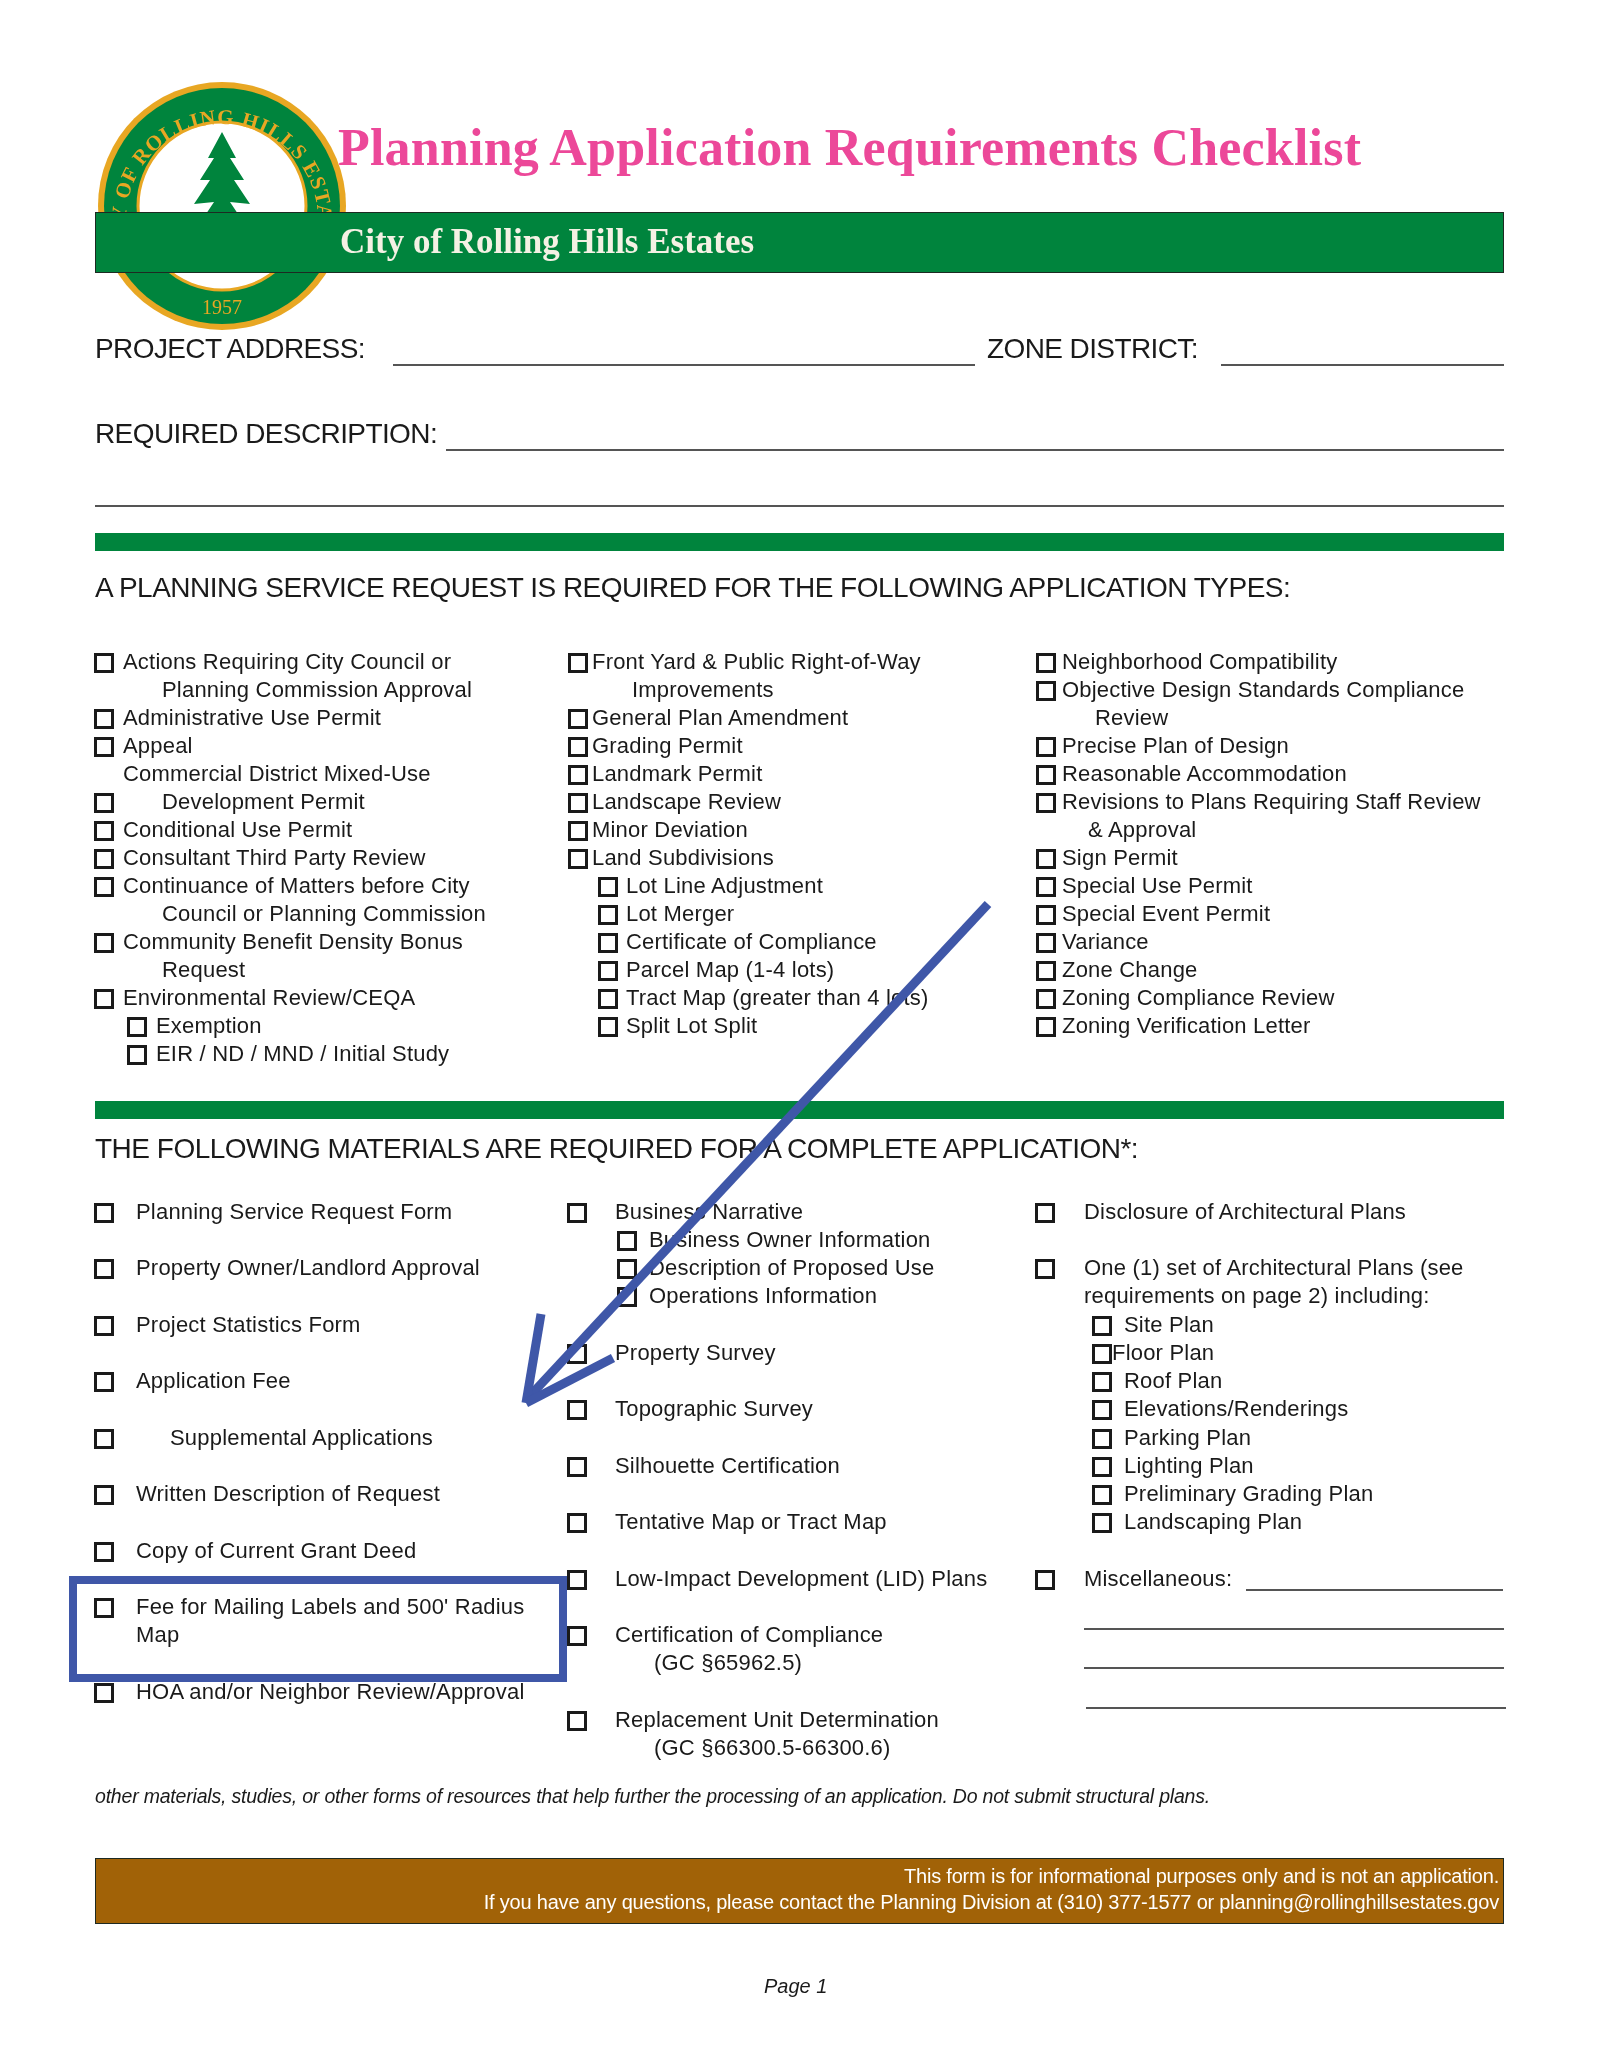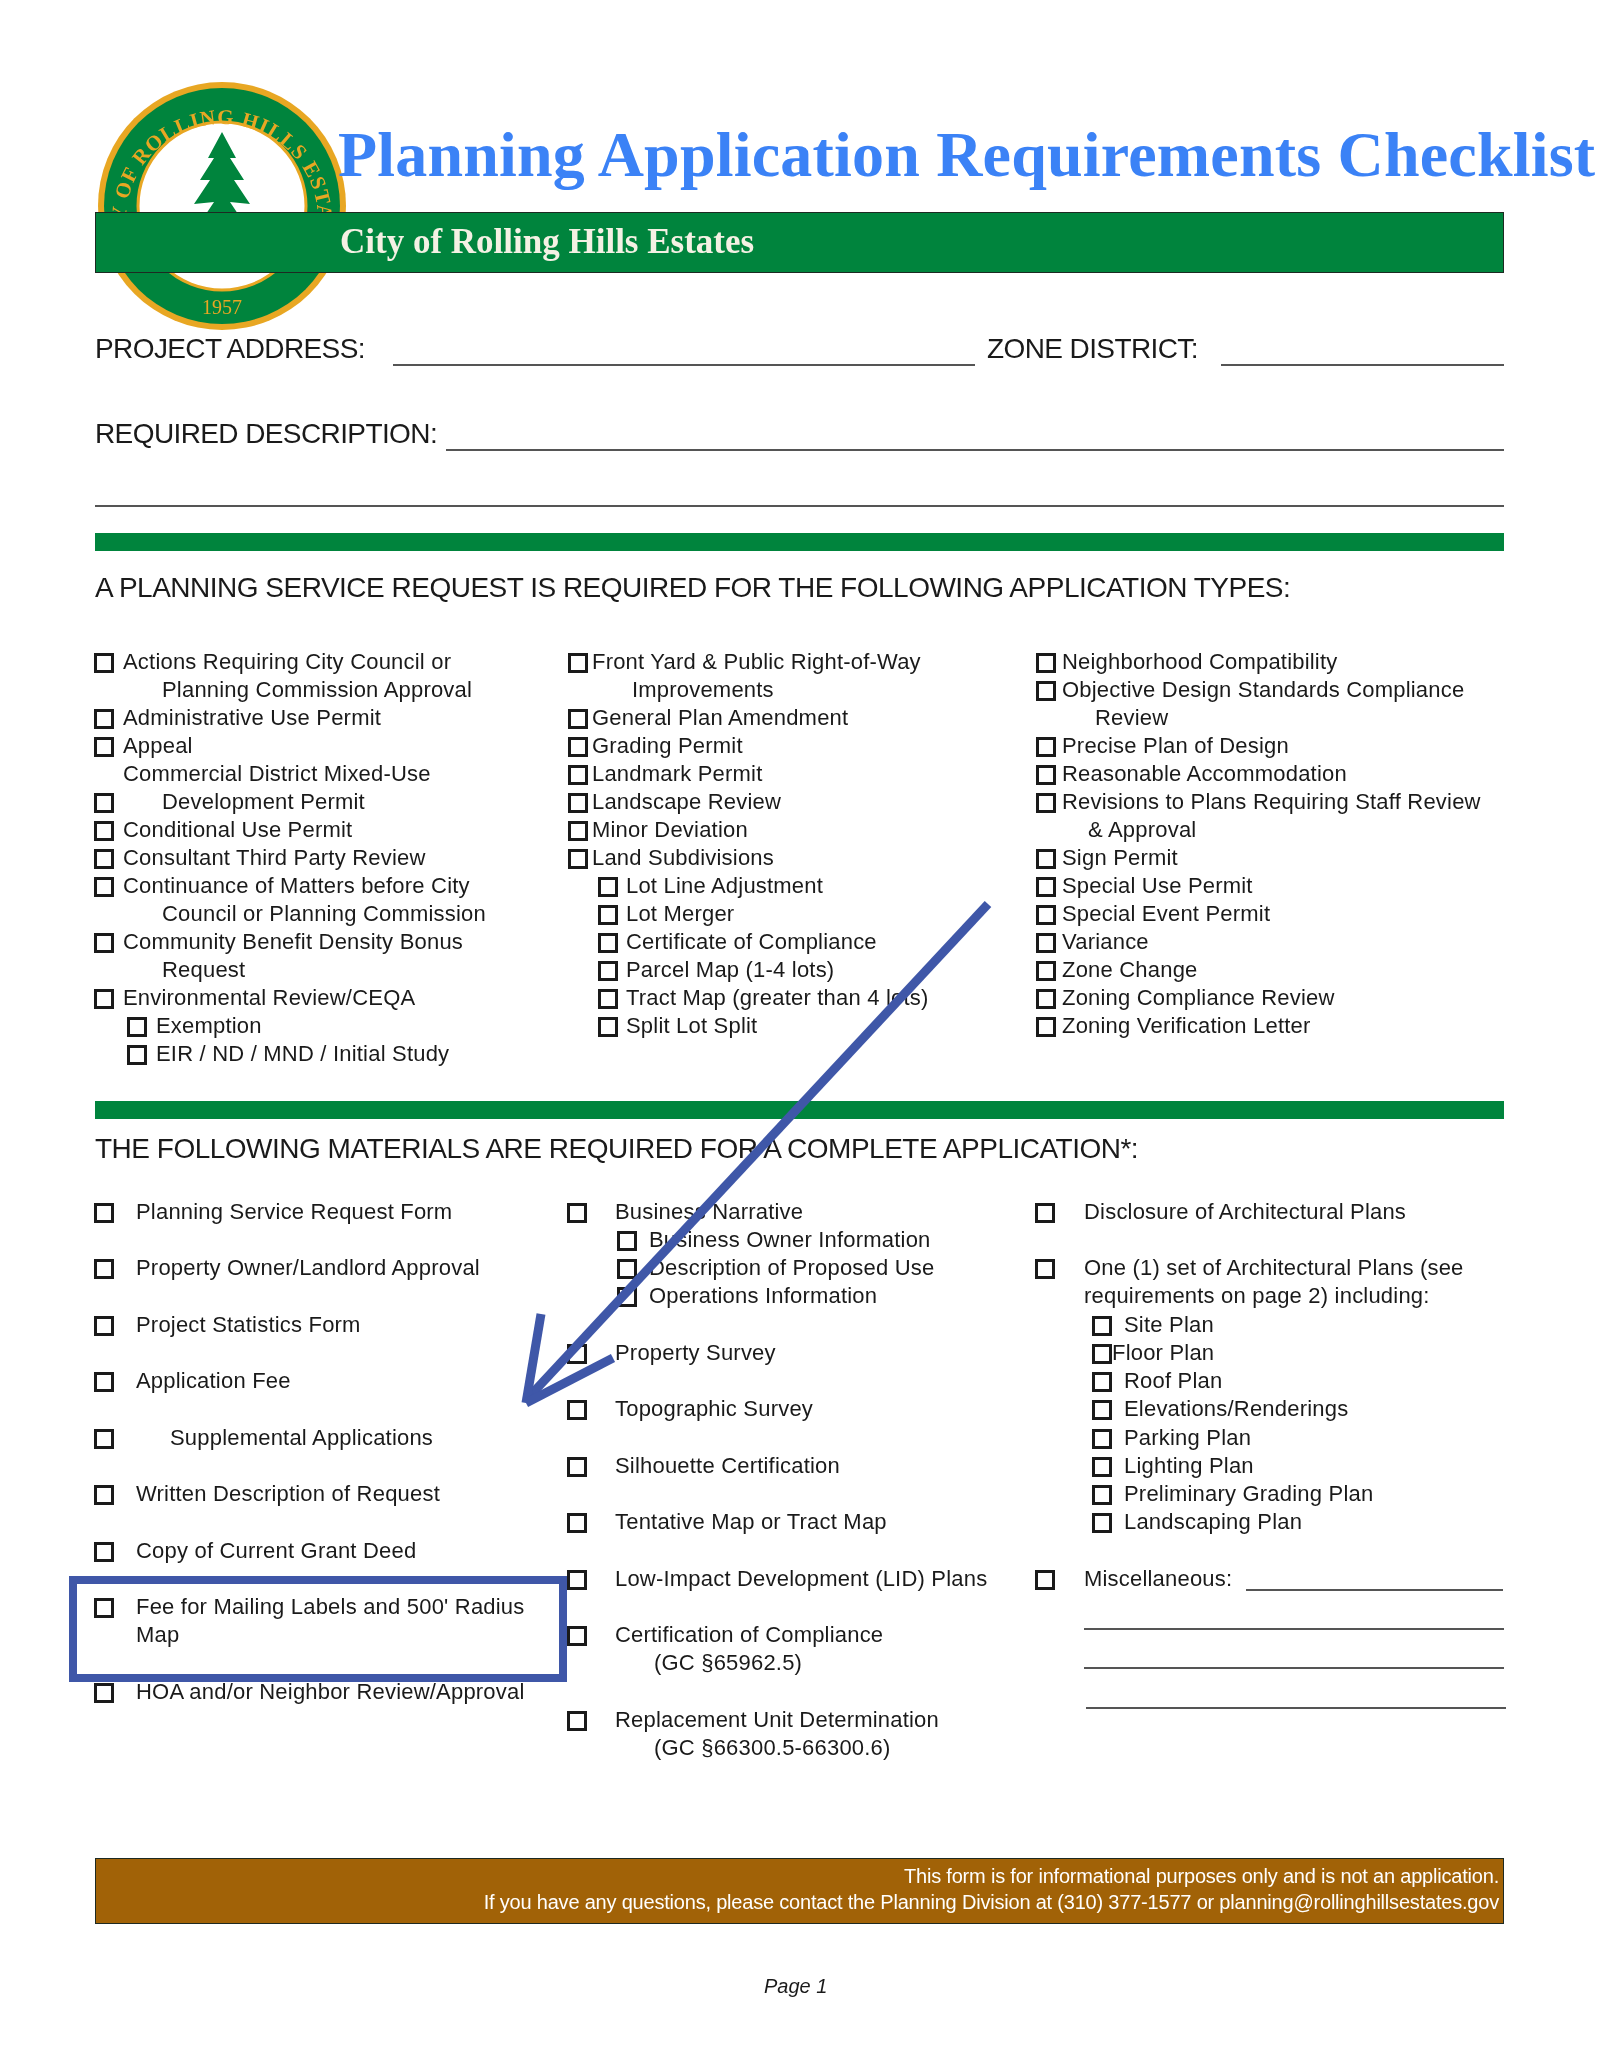--- a/index.html
+++ b/index.html
@@ -1,18 +1,18 @@
 <!DOCTYPE html>
 <html><head>
 <meta charset="utf-8">
 <style>
   html,body{margin:0;padding:0;background:#fff;}
   body{width:1600px;height:2070px;position:relative;overflow:hidden;font-family:"Liberation Sans",sans-serif;color:#1a1a1a;}
   .abs{position:absolute;}
-  .title{left:338px;top:118px;font-family:"Liberation Serif",serif;font-weight:bold;font-size:64px;color:#3b82f6;white-space:nowrap;letter-spacing:0.2px;}
+  .title{left:338px;top:118px;font-family:"Liberation Serif",serif;font-weight:bold;font-size:52px;color:#ec4899;white-space:nowrap;letter-spacing:0.2px;}
   .banner{left:95px;top:212px;width:1407px;height:59px;background:#00843D;border:1.5px solid #1d2a22;}
   .banner-sub{left:340px;top:222px;font-family:"Liberation Serif",serif;font-weight:bold;font-size:35px;color:#f4f1e4;white-space:nowrap;}
   .seal{left:96px;top:80px;width:252px;height:252px;}
   .field-label{font-size:28px;color:#1a1a1a;white-space:nowrap;letter-spacing:-0.6px;}
   .uline{border-bottom:2px solid #555;height:0;}
   .gbar{left:95px;width:1409px;height:18px;background:#00843D;}
   .sec-head{left:95px;font-size:28px;white-space:nowrap;letter-spacing:-0.5px;}
   .cb{display:inline-block;width:14px;height:14px;border:3px solid #1a1a1a;box-sizing:content-box;background:#fff;}
   .item{position:absolute;font-size:22px;line-height:28px;white-space:nowrap;letter-spacing:0.2px;}
   .item .cb{position:absolute;left:0;top:5px;}
@@ -368,20 +368,21 @@
       <span class="cb"></span>
       <span class="txt" style="left:49px;">Miscellaneous:</span>
     </div>
   <div class="abs uline" style="left:1246px;top:1589px;width:257px;"></div>
   <div class="abs uline" style="left:1084px;top:1628px;width:420px;"></div>
   <div class="abs uline" style="left:1084px;top:1667px;width:420px;"></div>
   <div class="abs uline" style="left:1086px;top:1707px;width:420px;"></div>
 </div>
 
 <div class="abs note">
+  <div>other materials, studies, or other forms of resources that help further the processing of an application. Do not submit structural plans.</div>
 </div>
 
 <div class="abs footer">
   <div class="footer-line" style="top:6px;">This form is for informational purposes only and is not an application.</div>
   <div class="footer-line" style="top:32px;">If you have any questions, please contact the Planning Division at (310) 377-1577 or planning@rollinghillsestates.gov</div>
 </div>
 
 <div class="abs page">Page 1</div>
 
 <div class="abs highlight"></div>

